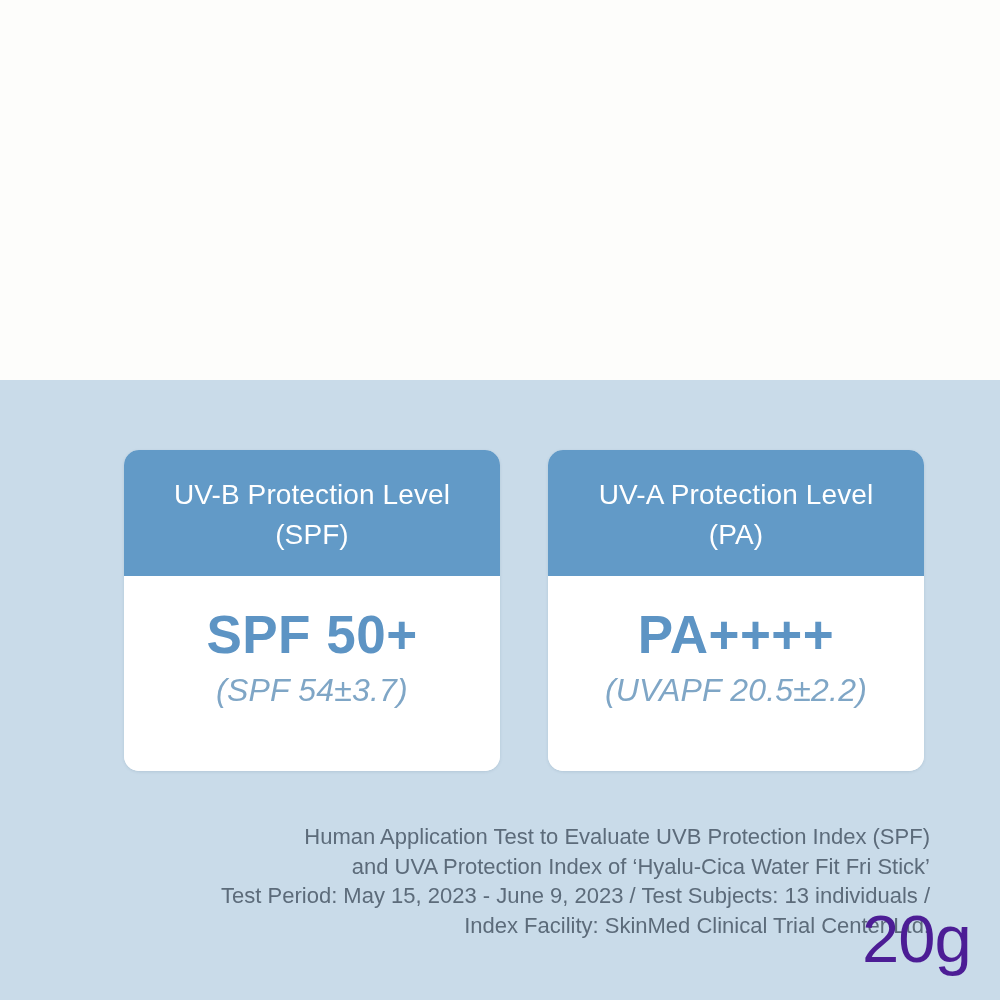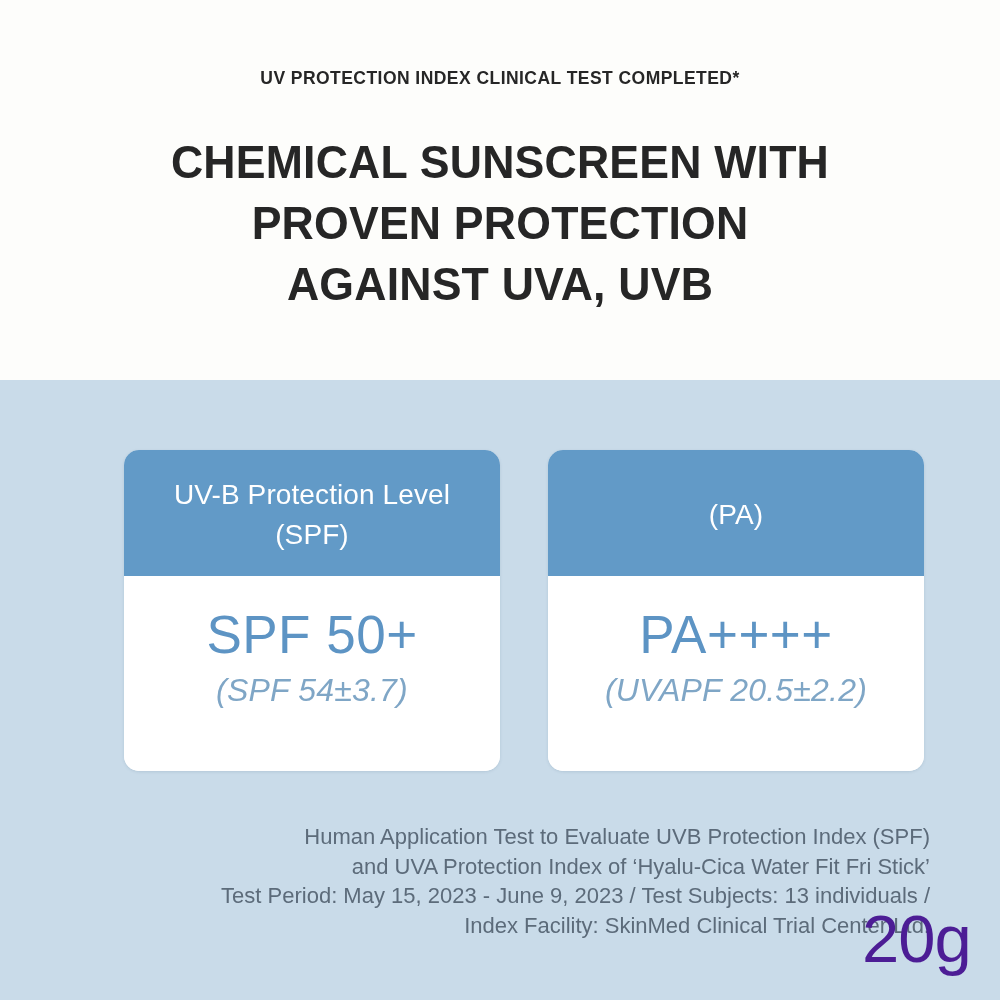--- a/index.html
+++ b/index.html
@@ -128,21 +128,21 @@
     flex-direction: column;
     align-items: center;
     justify-content: flex-start;
     padding-top: 28px;
     box-sizing: border-box;
   }
 
   .card-value {
     font-family: "Liberation Sans", sans-serif;
     font-size: 53px;
-    font-weight: 400;
+    font-weight: 700;
     letter-spacing: 0.5px;
     color: #5d94c4;
     line-height: 62px;
     white-space: nowrap;
   }
 
   .card-subvalue {
     margin-top: 4px;
     font-family: "Liberation Sans", sans-serif;
     font-size: 32px;
@@ -184,49 +184,39 @@
     color: #4c1d95;
     line-height: 72px;
     white-space: nowrap;
   }
 </style>
 </head>
 <body>
 
 <div id="page">
 
-  <div class="top-section">
-
-    <div class="eyebrow">UV PROTECTION INDEX CLINICAL TEST COMPLETED*</div>
-
-    <div class="headline">
-      <span class="hl-line">CHEMICAL SUNSCREEN WITH</span>
-      <span class="hl-line">PROVEN PROTECTION</span>
-      <span class="hl-line">AGAINST UVA, UVB</span>
-    </div>
-
-  </div>
 
   <div class="bottom-section">
 
     <div class="cards">
 
       <div class="card">
         <div class="card-header">
           <span class="ch-line">UV-B Protection Level</span>
           <span class="ch-line">(SPF)</span>
         </div>
         <div class="card-body">
           <div class="card-value">SPF 50+</div>
           <div class="card-subvalue">(SPF 54±3.7)</div>
         </div>
       </div>
 
       <div class="card">
         <div class="card-header">
+          <span class="ch-line">UV-A Protection Level</span>
           <span class="ch-line">(PA)</span>
         </div>
         <div class="card-body">
           <div class="card-value">PA++++</div>
           <div class="card-subvalue">(UVAPF 20.5±2.2)</div>
         </div>
       </div>
 
     </div>
 

